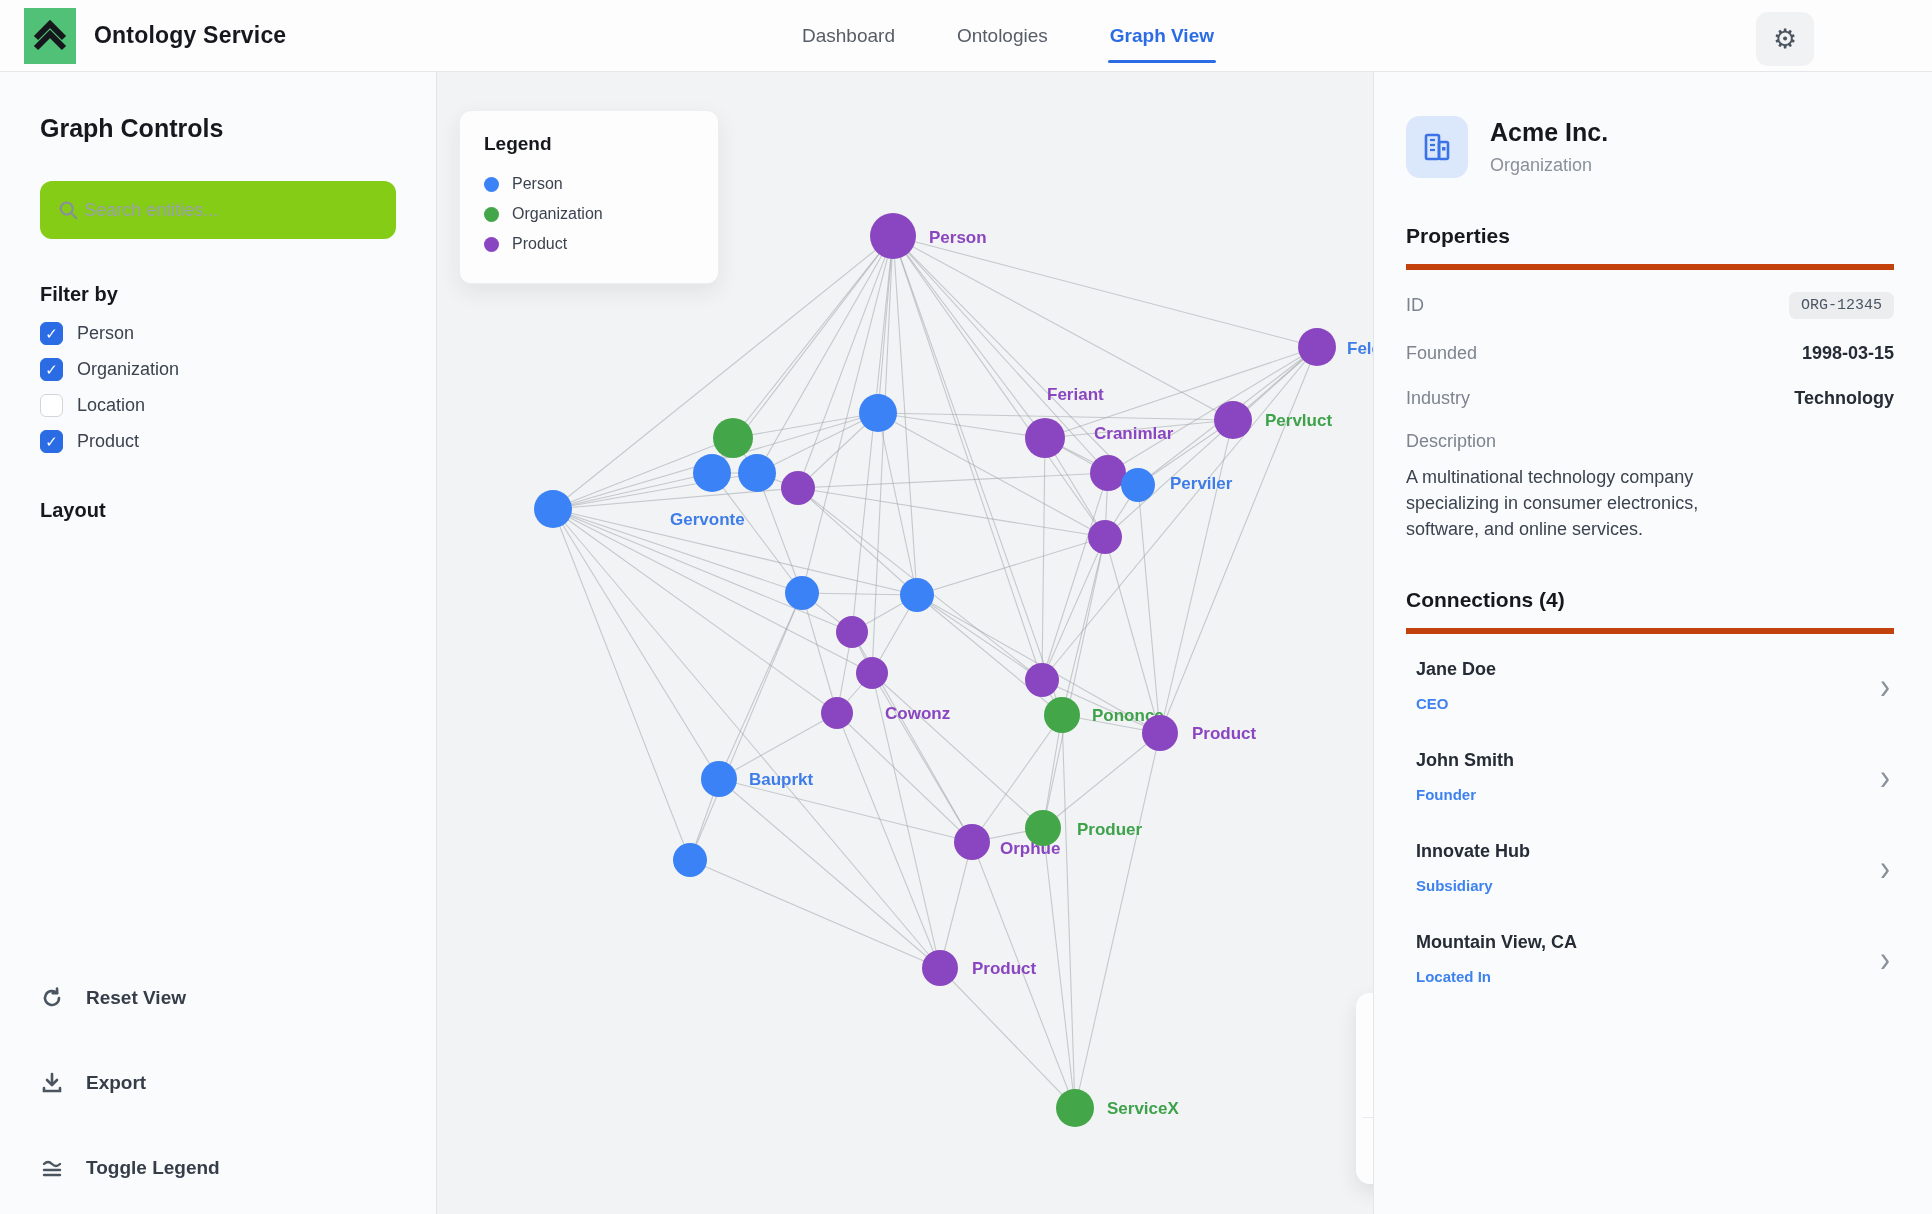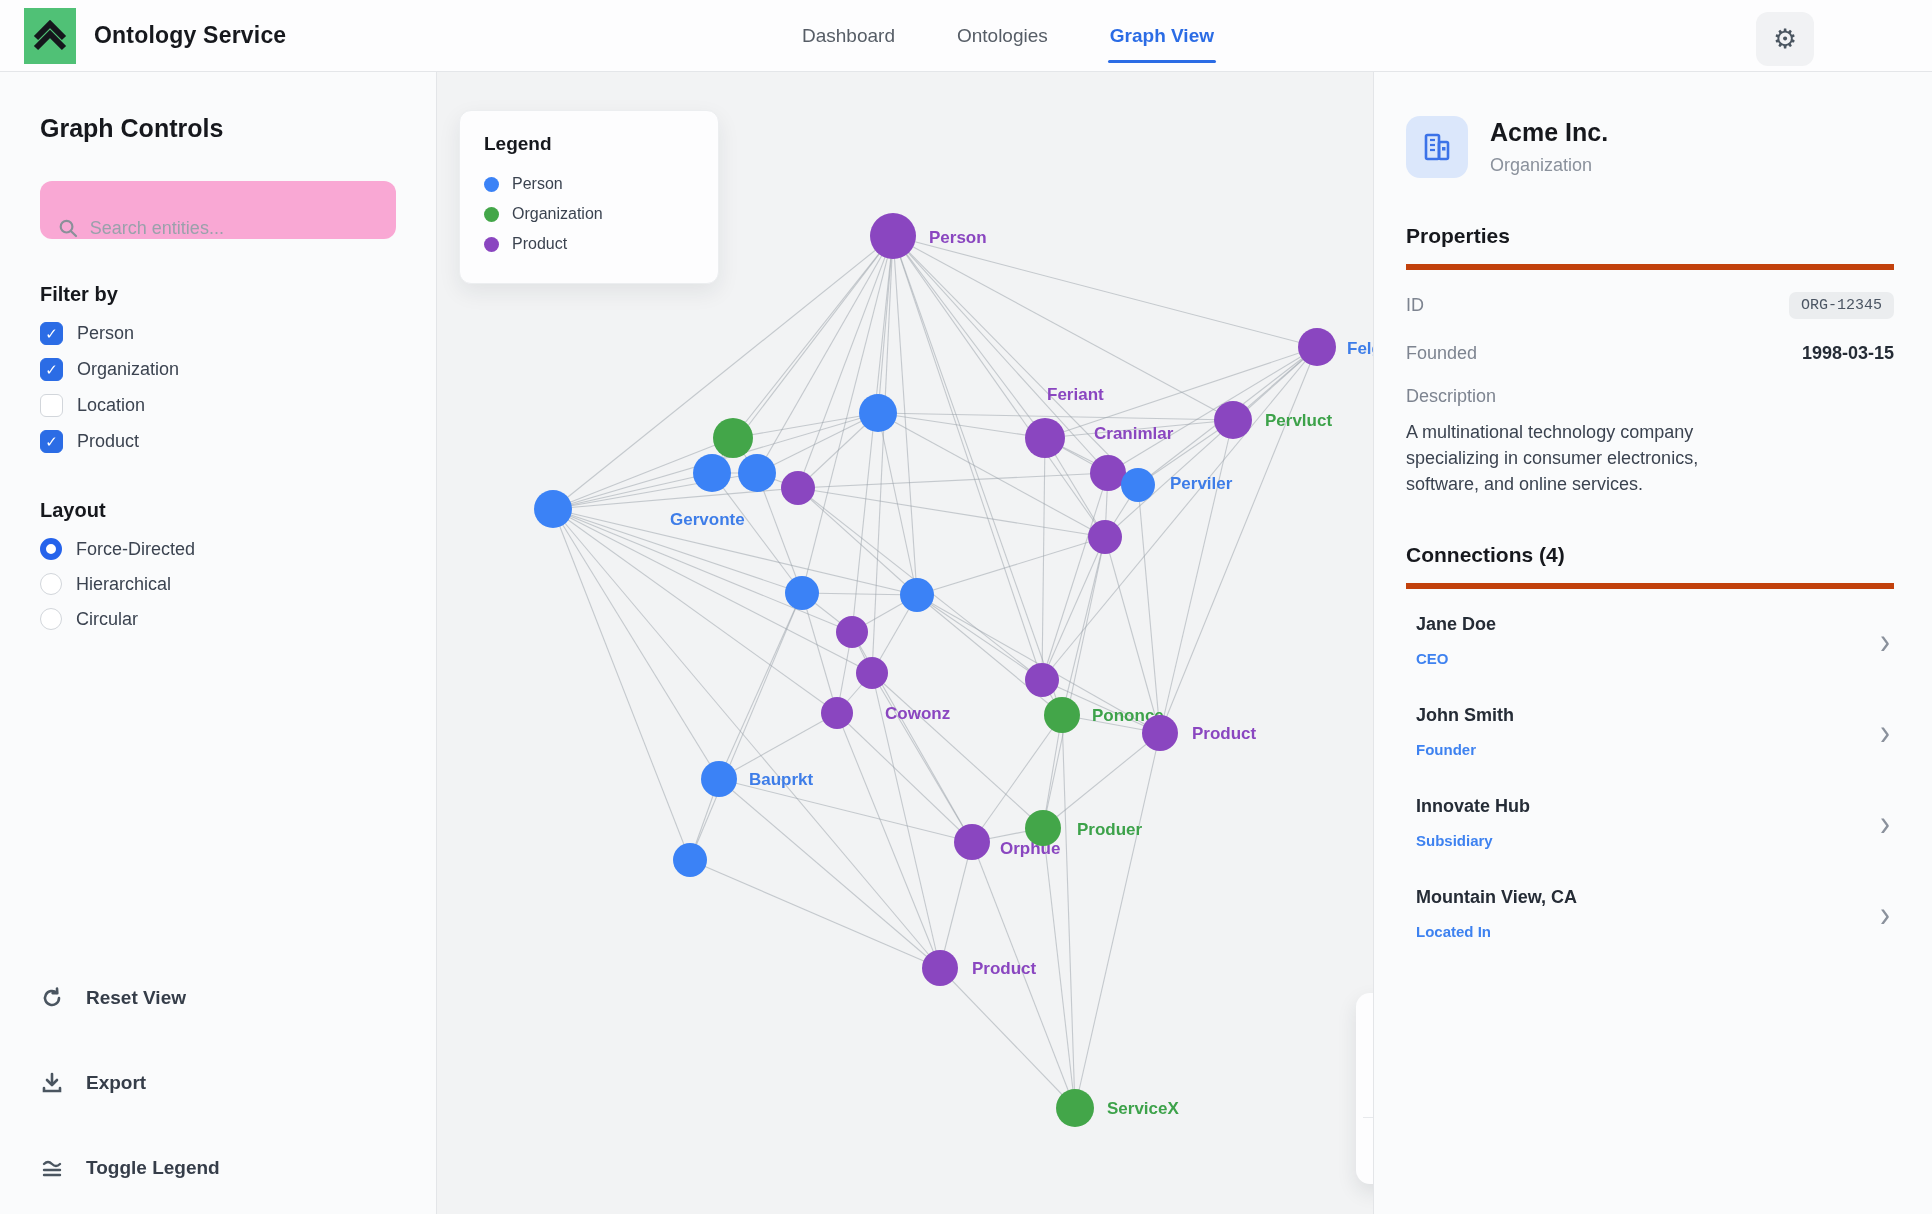--- a/index.html
+++ b/index.html
@@ -19,22 +19,22 @@
   .nav-item.active::after { content:""; position:absolute; left:0; right:0; bottom:8px; height:3px;
     background:#2b6ce5; border-radius:2px; }
   .gear-btn { position:absolute; right:118px; top:12px; width:58px; height:54px; background:#f1f2f4;
     border-radius:12px; display:flex; align-items:center; justify-content:center; cursor:pointer;
     font-size:27px; color:#4a5560; }
 
   
   .sidebar { position:absolute; top:72px; left:0; bottom:0; width:437px; background:#fafbfc;
     border-right:1px solid #e3e5e8; padding:42px 40px; z-index:20; }
   .sidebar h1 { font-size:25px; font-weight:700; color:#16181d; }
-  .search-box { margin-top:38px; height:58px; background:#f9a8d4; border-radius:12px;
-    display:flex; align-items:flex-end; padding:0 18px; gap:12px; }
+  .search-box { margin-top:38px; height:58px; background:#84cc16; border-radius:12px;
+    display:flex; align-items:center; padding:0 18px; gap:6px; }
   .search-box input { border:none; outline:none; background:transparent; font-size:18px;
     color:#374151; width:100%; font-family:"Liberation Sans", sans-serif; }
   .search-box input::placeholder { color:#9aa1ab; }
   .section-h { font-size:20px; font-weight:700; color:#16181d; }
   .filter-head { margin-top:44px; }
   .opt-list { margin-top:16px; display:flex; flex-direction:column; gap:13px; }
   .opt-row { display:flex; align-items:center; gap:14px; font-size:18px; color:#3b4350; cursor:pointer; }
   .cbx { width:23px; height:23px; border-radius:6px; border:1.5px solid #d2d6db; background:#fff;
     display:flex; align-items:center; justify-content:center; font-size:15px; color:#fff; }
   .cbx.on { background:#2b6ce5; border-color:#2b6ce5; }
@@ -140,34 +140,20 @@
         <span class="cbx"></span>
         <span>Location</span>
       </div>
       <div class="opt-row">
         <span class="cbx on">✓</span>
         <span>Product</span>
       </div>
     </div>
 
   <div class="section-h layout-head">Layout</div>
-  <div class="opt-list">
-      <div class="opt-row">
-        <span class="rdo on"></span>
-        <span>Force-Directed</span>
-      </div>
-      <div class="opt-row">
-        <span class="rdo"></span>
-        <span>Hierarchical</span>
-      </div>
-      <div class="opt-row">
-        <span class="rdo"></span>
-        <span>Circular</span>
-      </div>
-    </div>
 
   <div class="side-actions">
       <div class="action-row">
         <span>
           <svg width="24" height="24" viewBox="0 0 24 24">
             <path d="M19 12a7 7 0 1 1-2.2-5.1" fill="none" stroke="#4a5560" stroke-width="2.6" stroke-linecap="round"></path>
             <polyline points="17,2.5 17.3,7.3 12.6,7.1" fill="none" stroke="#4a5560" stroke-width="2.6" stroke-linecap="round" stroke-linejoin="round"></polyline>
           </svg>
         </span>
         <span>Reset View</span>
@@ -404,20 +390,24 @@
   <div class="panel-h">Properties</div>
   <div class="prop-rows">
       <div class="prop-row">
         <div class="prop-label">ID</div>
         <div class="prop-val pill">ORG-12345</div>
       </div>
       <div class="prop-row">
         <div class="prop-label">Founded</div>
         <div class="prop-val">1998-03-15</div>
       </div>
+      <div class="prop-row">
+        <div class="prop-label">Industry</div>
+        <div class="prop-val">Technology</div>
+      </div>
     </div>
   <div class="desc-label">Description</div>
   <div class="desc-text">A multinational technology company specializing in consumer electronics, software, and online services.</div>
 
   <div class="panel-h">Connections (4)</div>
   <div class="conn-list">
       <div class="conn-row">
         <div>
           <div class="conn-name">Jane Doe</div>
           <div class="conn-rel">CEO</div>

